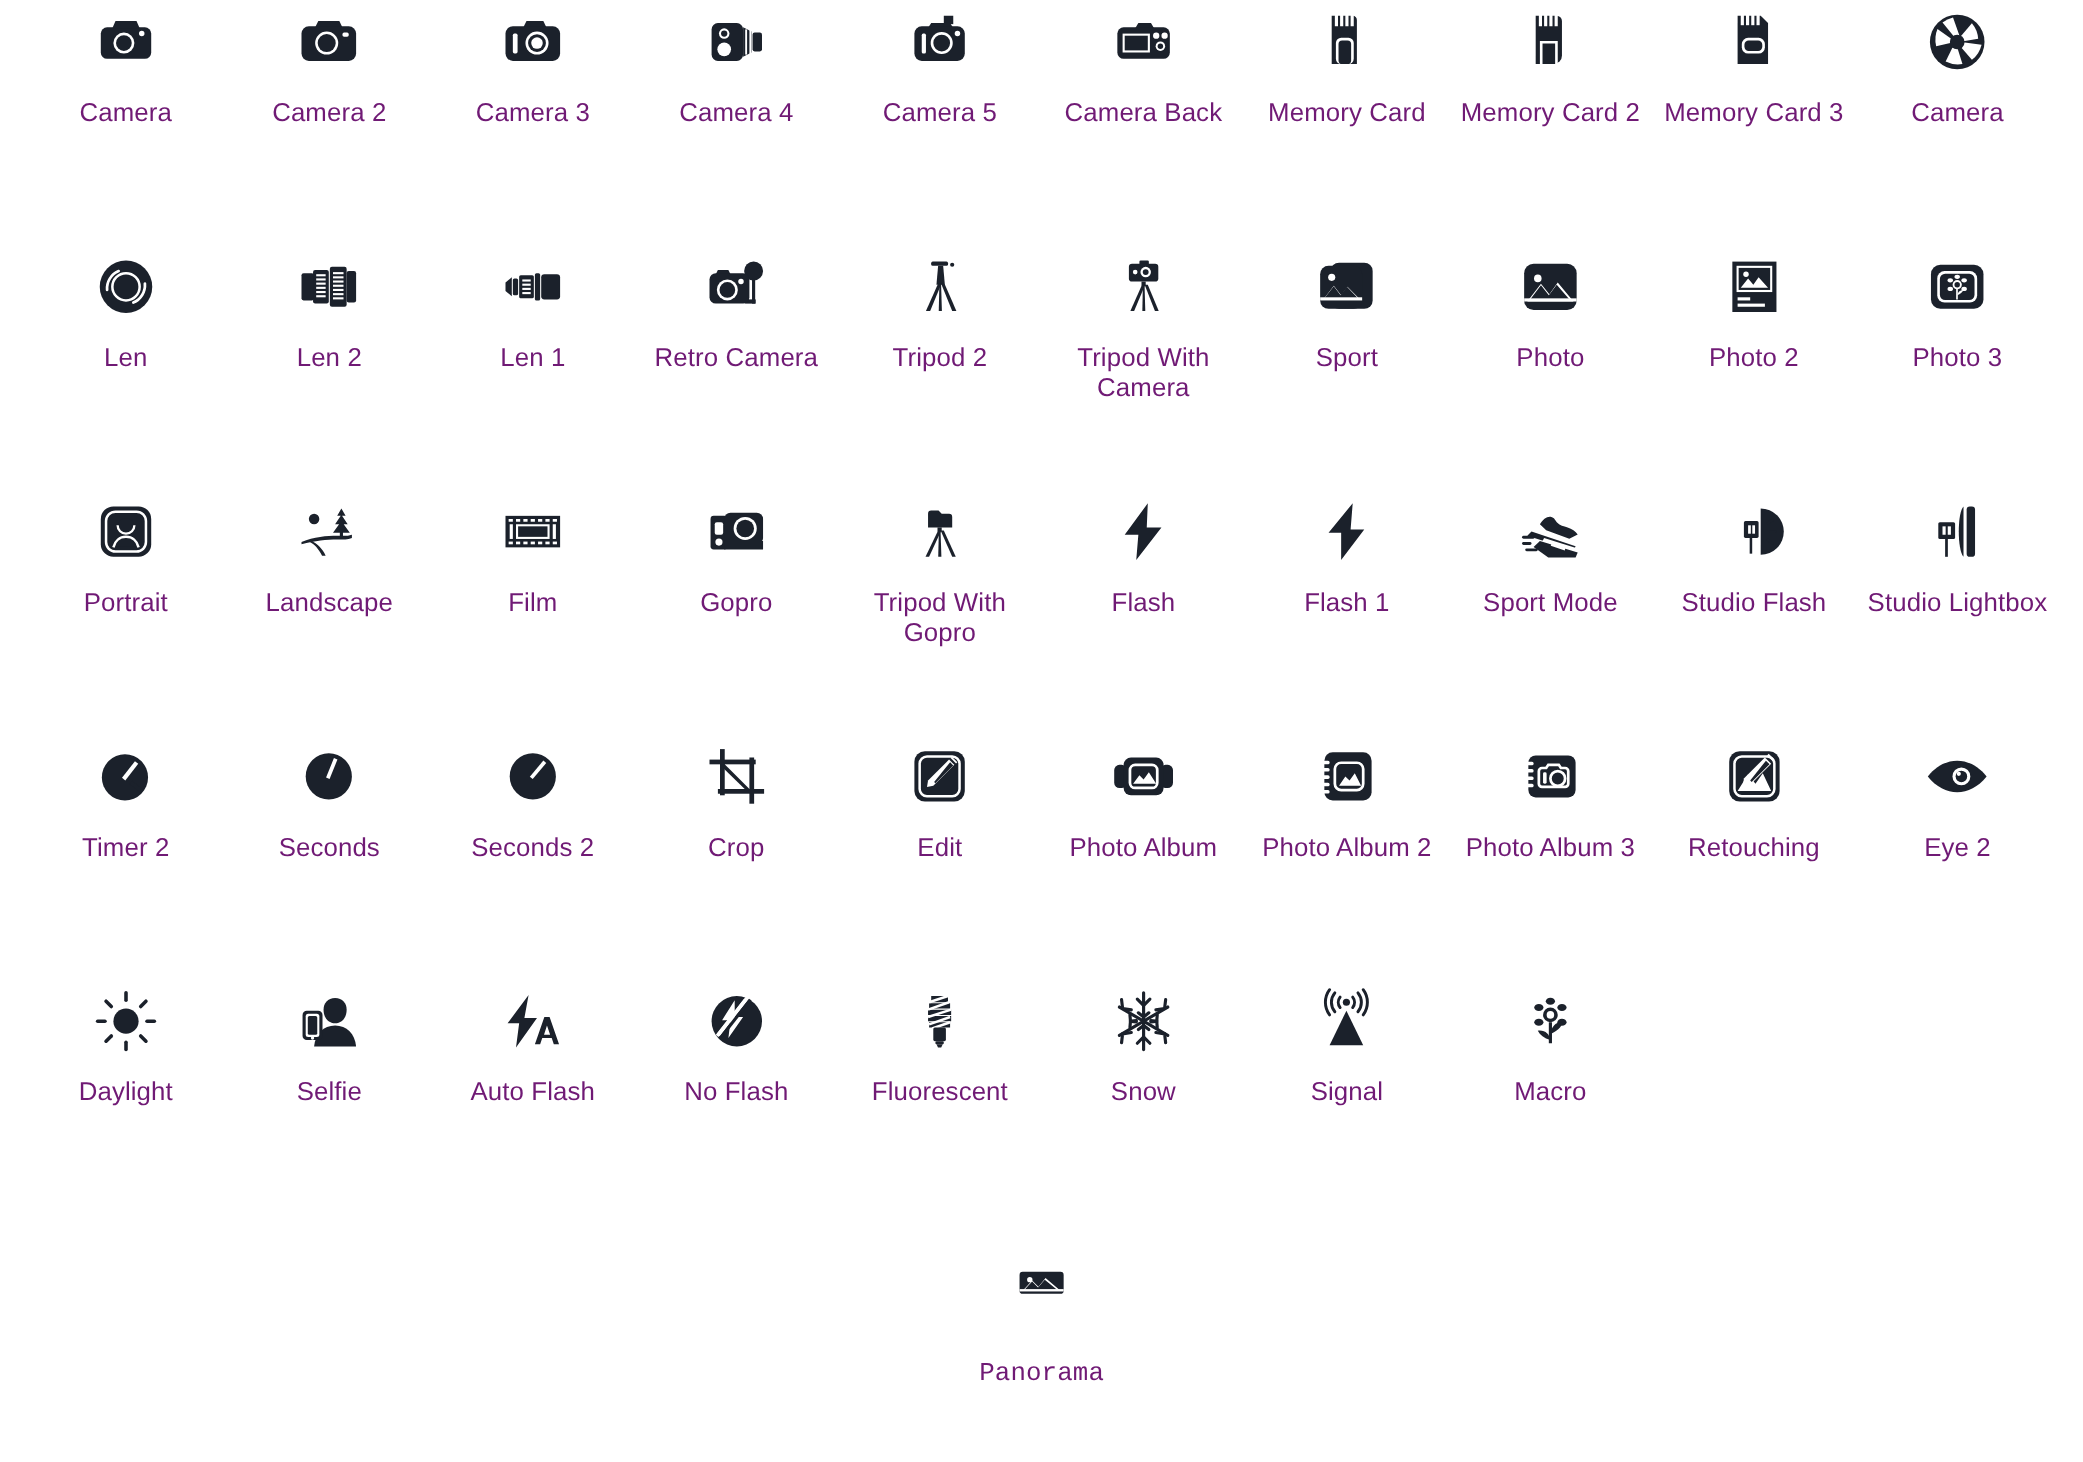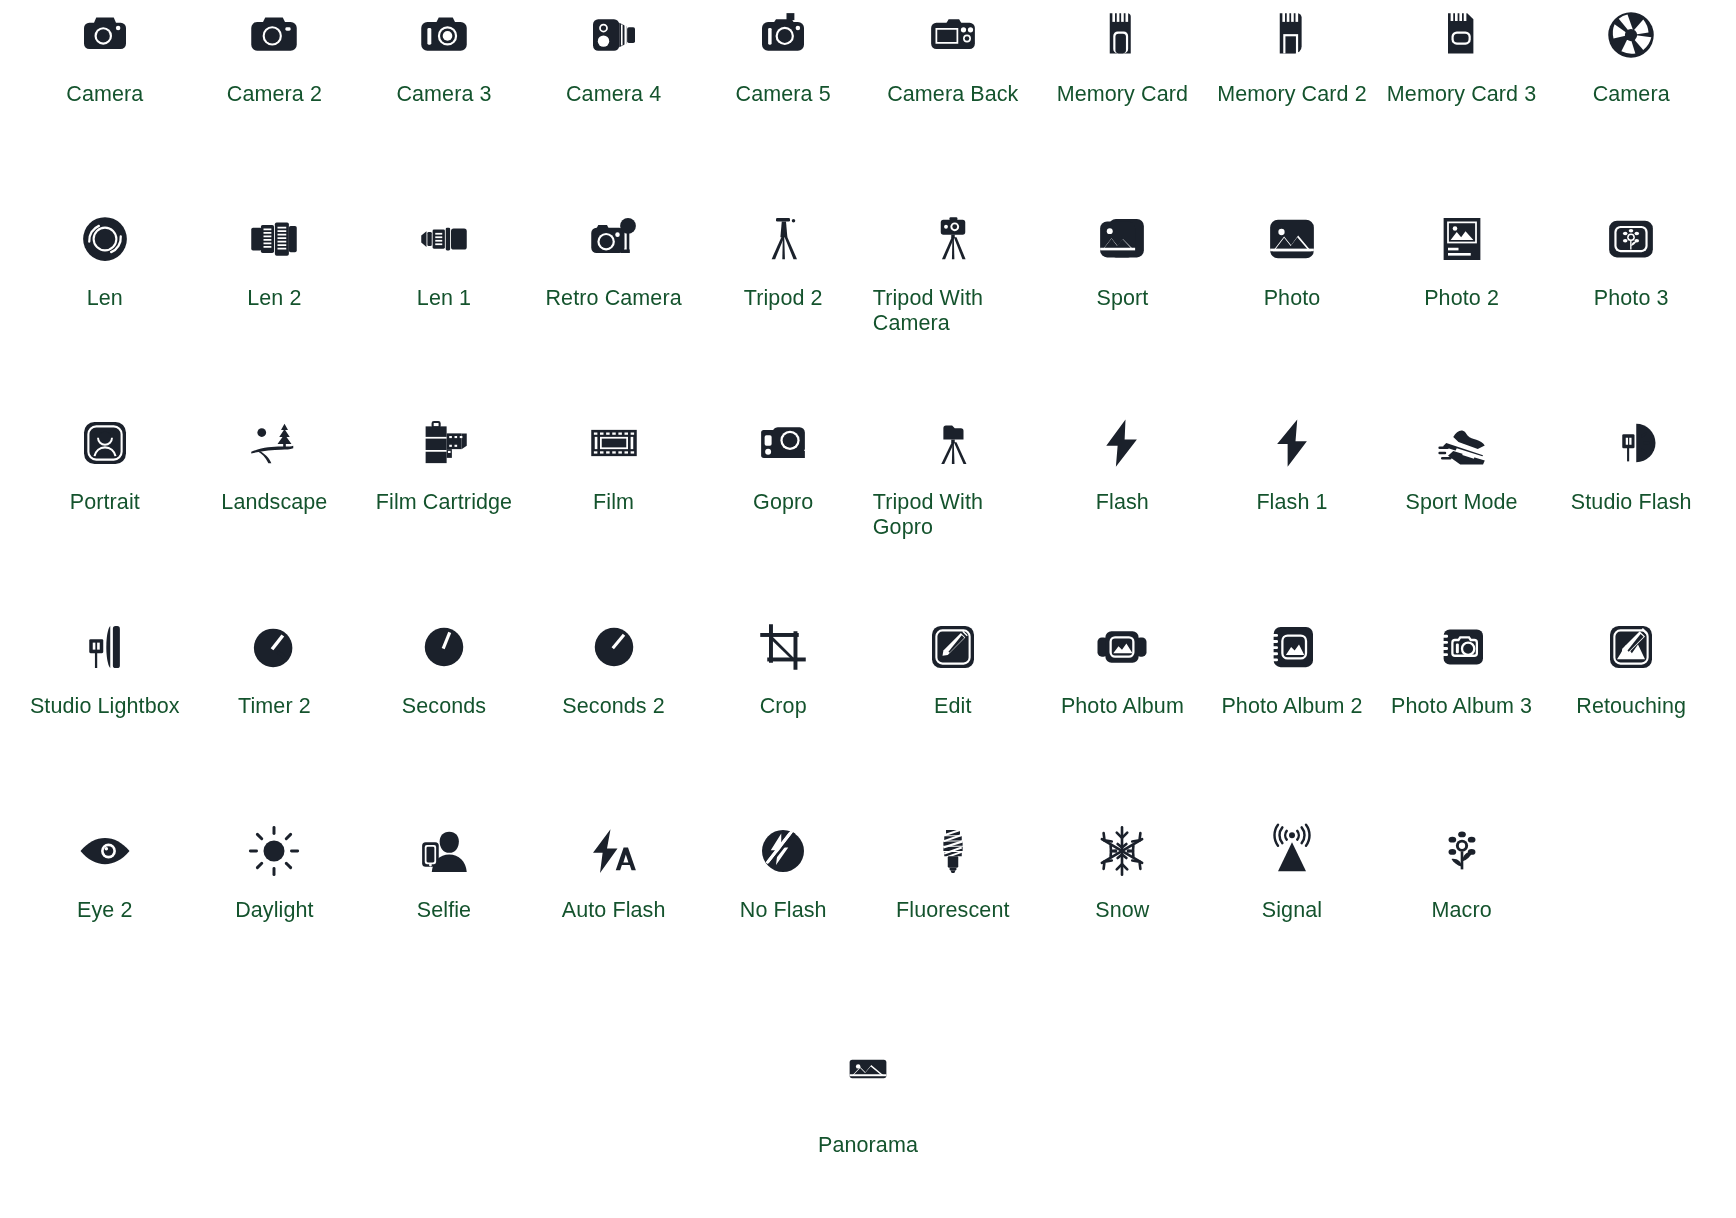--- a/index.html
+++ b/index.html
@@ -40,33 +40,34 @@
   .icon-box svg {
     display: block;
     width: 56px;
     height: 56px;
     fill: #1b212b;
   }
   .label {
     margin-top: 16px;
     font-size: 21.5px;
     line-height: 25px;
-    color: #14532d;
+    text-align: center;
+    color: #701a75;
     letter-spacing: 0.1px;
     max-width: 160px;
     font-weight: 400;
   }
   .last-row {
     display: flex;
     justify-content: center;
     width: 1736px;
     margin-top: 14px;
   }
   .last-row .icon-box svg { width: 42px; height: 42px; }
-  .last-row .cell { height: 150px; width: 173px; }
+  .last-row .cell { height: 150px; width: 173px; font-family: Liberation Mono, monospace; }
   .last-row .label { margin-top: 33px; }
 </style>
 </head>
 <body>
 
 <div id="grid">
     <div class="cell">
       <div class="icon-box">
         <svg viewBox="0 0 64 64">
           <rect x="8" y="18" width="48" height="30" rx="6"></rect>
@@ -384,42 +385,20 @@
       <div class="icon-box">
         <svg viewBox="0 0 64 64">
           <circle cx="18" cy="20" r="5"></circle>
           <path d="M44 10l4 7h-8zM44 16l6 9H38zM44 22l8 11H36z"></path>
           <rect x="42.5" y="30" width="3" height="8"></rect>
           <path d="M6 42c12-5 24-6 34-6 6 0 10 .4 14-1v3c-4 1.4-8 1.6-14 1.6-10 0-21 1.2-34 4.4z"></path>
           <path d="M16 41c5 3 10 7 13 14h-3.4C22 48 18 44 14 42z"></path>
         </svg>
       </div>
       <div class="label">Landscape</div>
-    </div>
-    <div class="cell">
-      <div class="icon-box">
-        <svg viewBox="0 0 64 64">
-          <rect x="19" y="8" width="8" height="6" rx="1.5" fill="none" stroke="#1b212b" stroke-width="2.4"></rect>
-          <rect x="11" y="13" width="24" height="12"></rect>
-          <rect x="11" y="27" width="24" height="13"></rect>
-          <rect x="11" y="42" width="24" height="13"></rect>
-          <path d="M35 21h17v18h-17z"></path>
-          <path d="M52 21h6v14l-6 4z"></path>
-          <g fill="#fff">
-            <rect x="38" y="24" width="3" height="2.4"></rect>
-            <rect x="44" y="24" width="3" height="2.4"></rect>
-            <rect x="50" y="24" width="3" height="2.4"></rect>
-            <rect x="38" y="34" width="3" height="2.4"></rect>
-            <rect x="44" y="34" width="3" height="2.4"></rect>
-          </g>
-          <path d="M35 39h6v10h-6z"></path>
-          <rect x="36.5" y="41" width="3" height="2.4" fill="#fff"></rect>
-        </svg>
-      </div>
-      <div class="label">Film Cartridge</div>
     </div>
     <div class="cell">
       <div class="icon-box">
         <svg viewBox="0 0 64 64">
           <rect x="6" y="17" width="52" height="30"></rect>
           <g fill="#fff">
             <rect x="9" y="20" width="4" height="2.6"></rect>
             <rect x="16" y="20" width="4" height="2.6"></rect>
             <rect x="23" y="20" width="4" height="2.6"></rect>
             <rect x="30" y="20" width="4" height="2.6"></rect>

